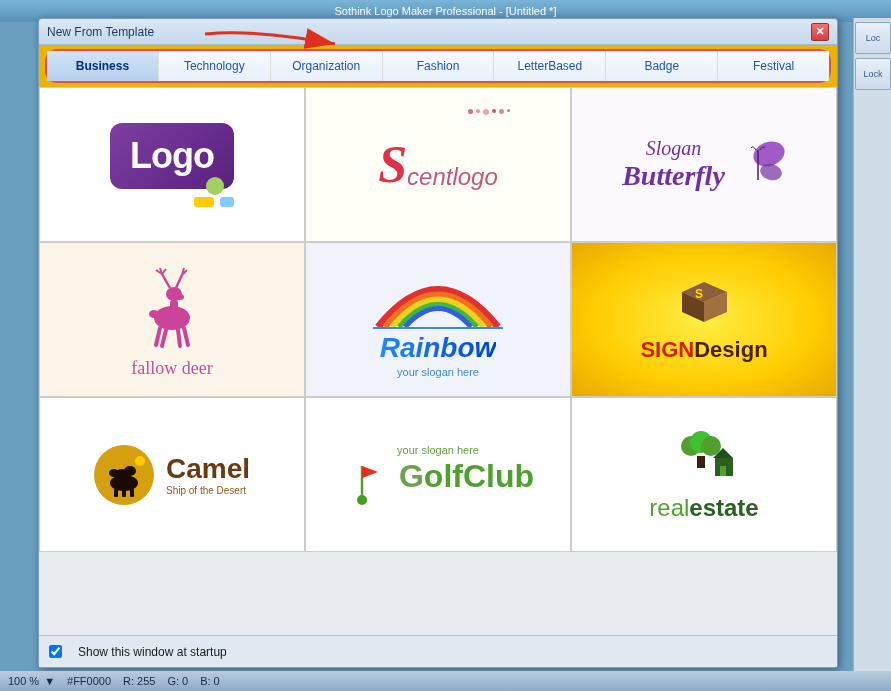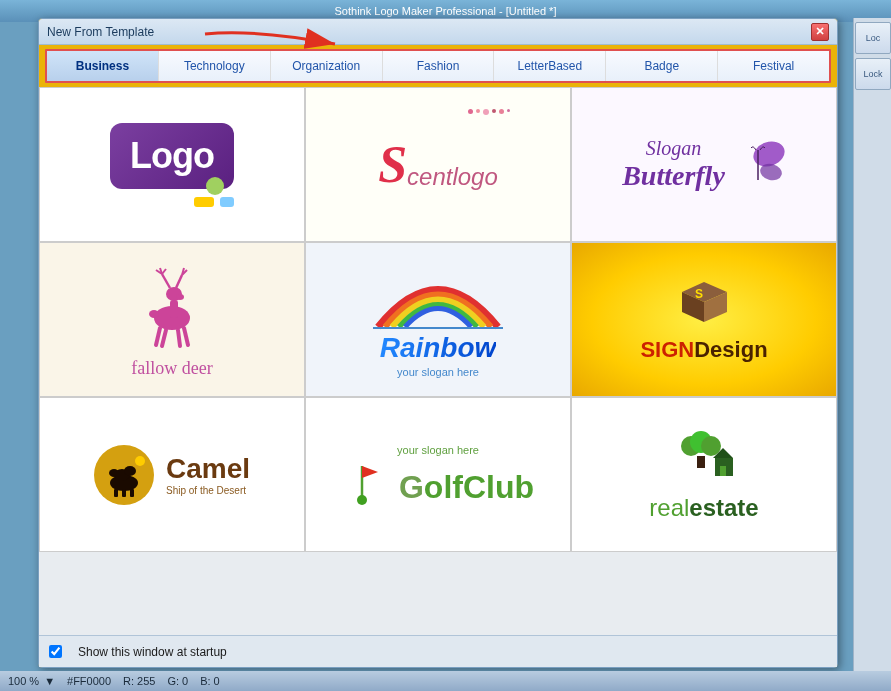--- a/index.html
+++ b/index.html
@@ -57,21 +57,21 @@
       color: white;
       font-size: 11px;
       font-weight: bold;
       cursor: pointer;
     }
 
     
     .tab-bar {
       background: white;
       border: 2px solid #e05050;
-      border-radius: 1px;
+      border-radius: 12px;
       margin: 4px 6px;
       display: flex;
       flex-direction: row;
       height: 34px;
       flex-shrink: 0;
     }
 
     .tab {
       flex: 1;
       display: flex;
@@ -549,21 +549,21 @@
           <div>
             <div class="camel-name">Camel</div>
             <div class="camel-sub">Ship of the Desert</div>
           </div>
         </div>
       </div>
 
       <div class="template-cell" style="background:white;">
         <div style="display:flex; flex-direction:column; align-items:center;">
           <div style="font-size:11px;color:#60a040;margin-bottom:2px;">your slogan here</div>
-          <div style="display:flex; align-items:flex-end; gap:15px;">
+          <div style="display:flex; align-items:flex-start; gap:15px;">
 
             <svg width="42" height="48" viewBox="0 0 42 48">
 
               <line x1="20" y1="8" x2="20" y2="38" stroke="#50a030" stroke-width="2.5"></line>
 
               <polygon points="20,8 36,14 20,20" fill="#e03020"></polygon>
 
               <circle cx="20" cy="42" r="5" fill="#40a020"></circle>
             </svg>
             <div class="golf-name">

